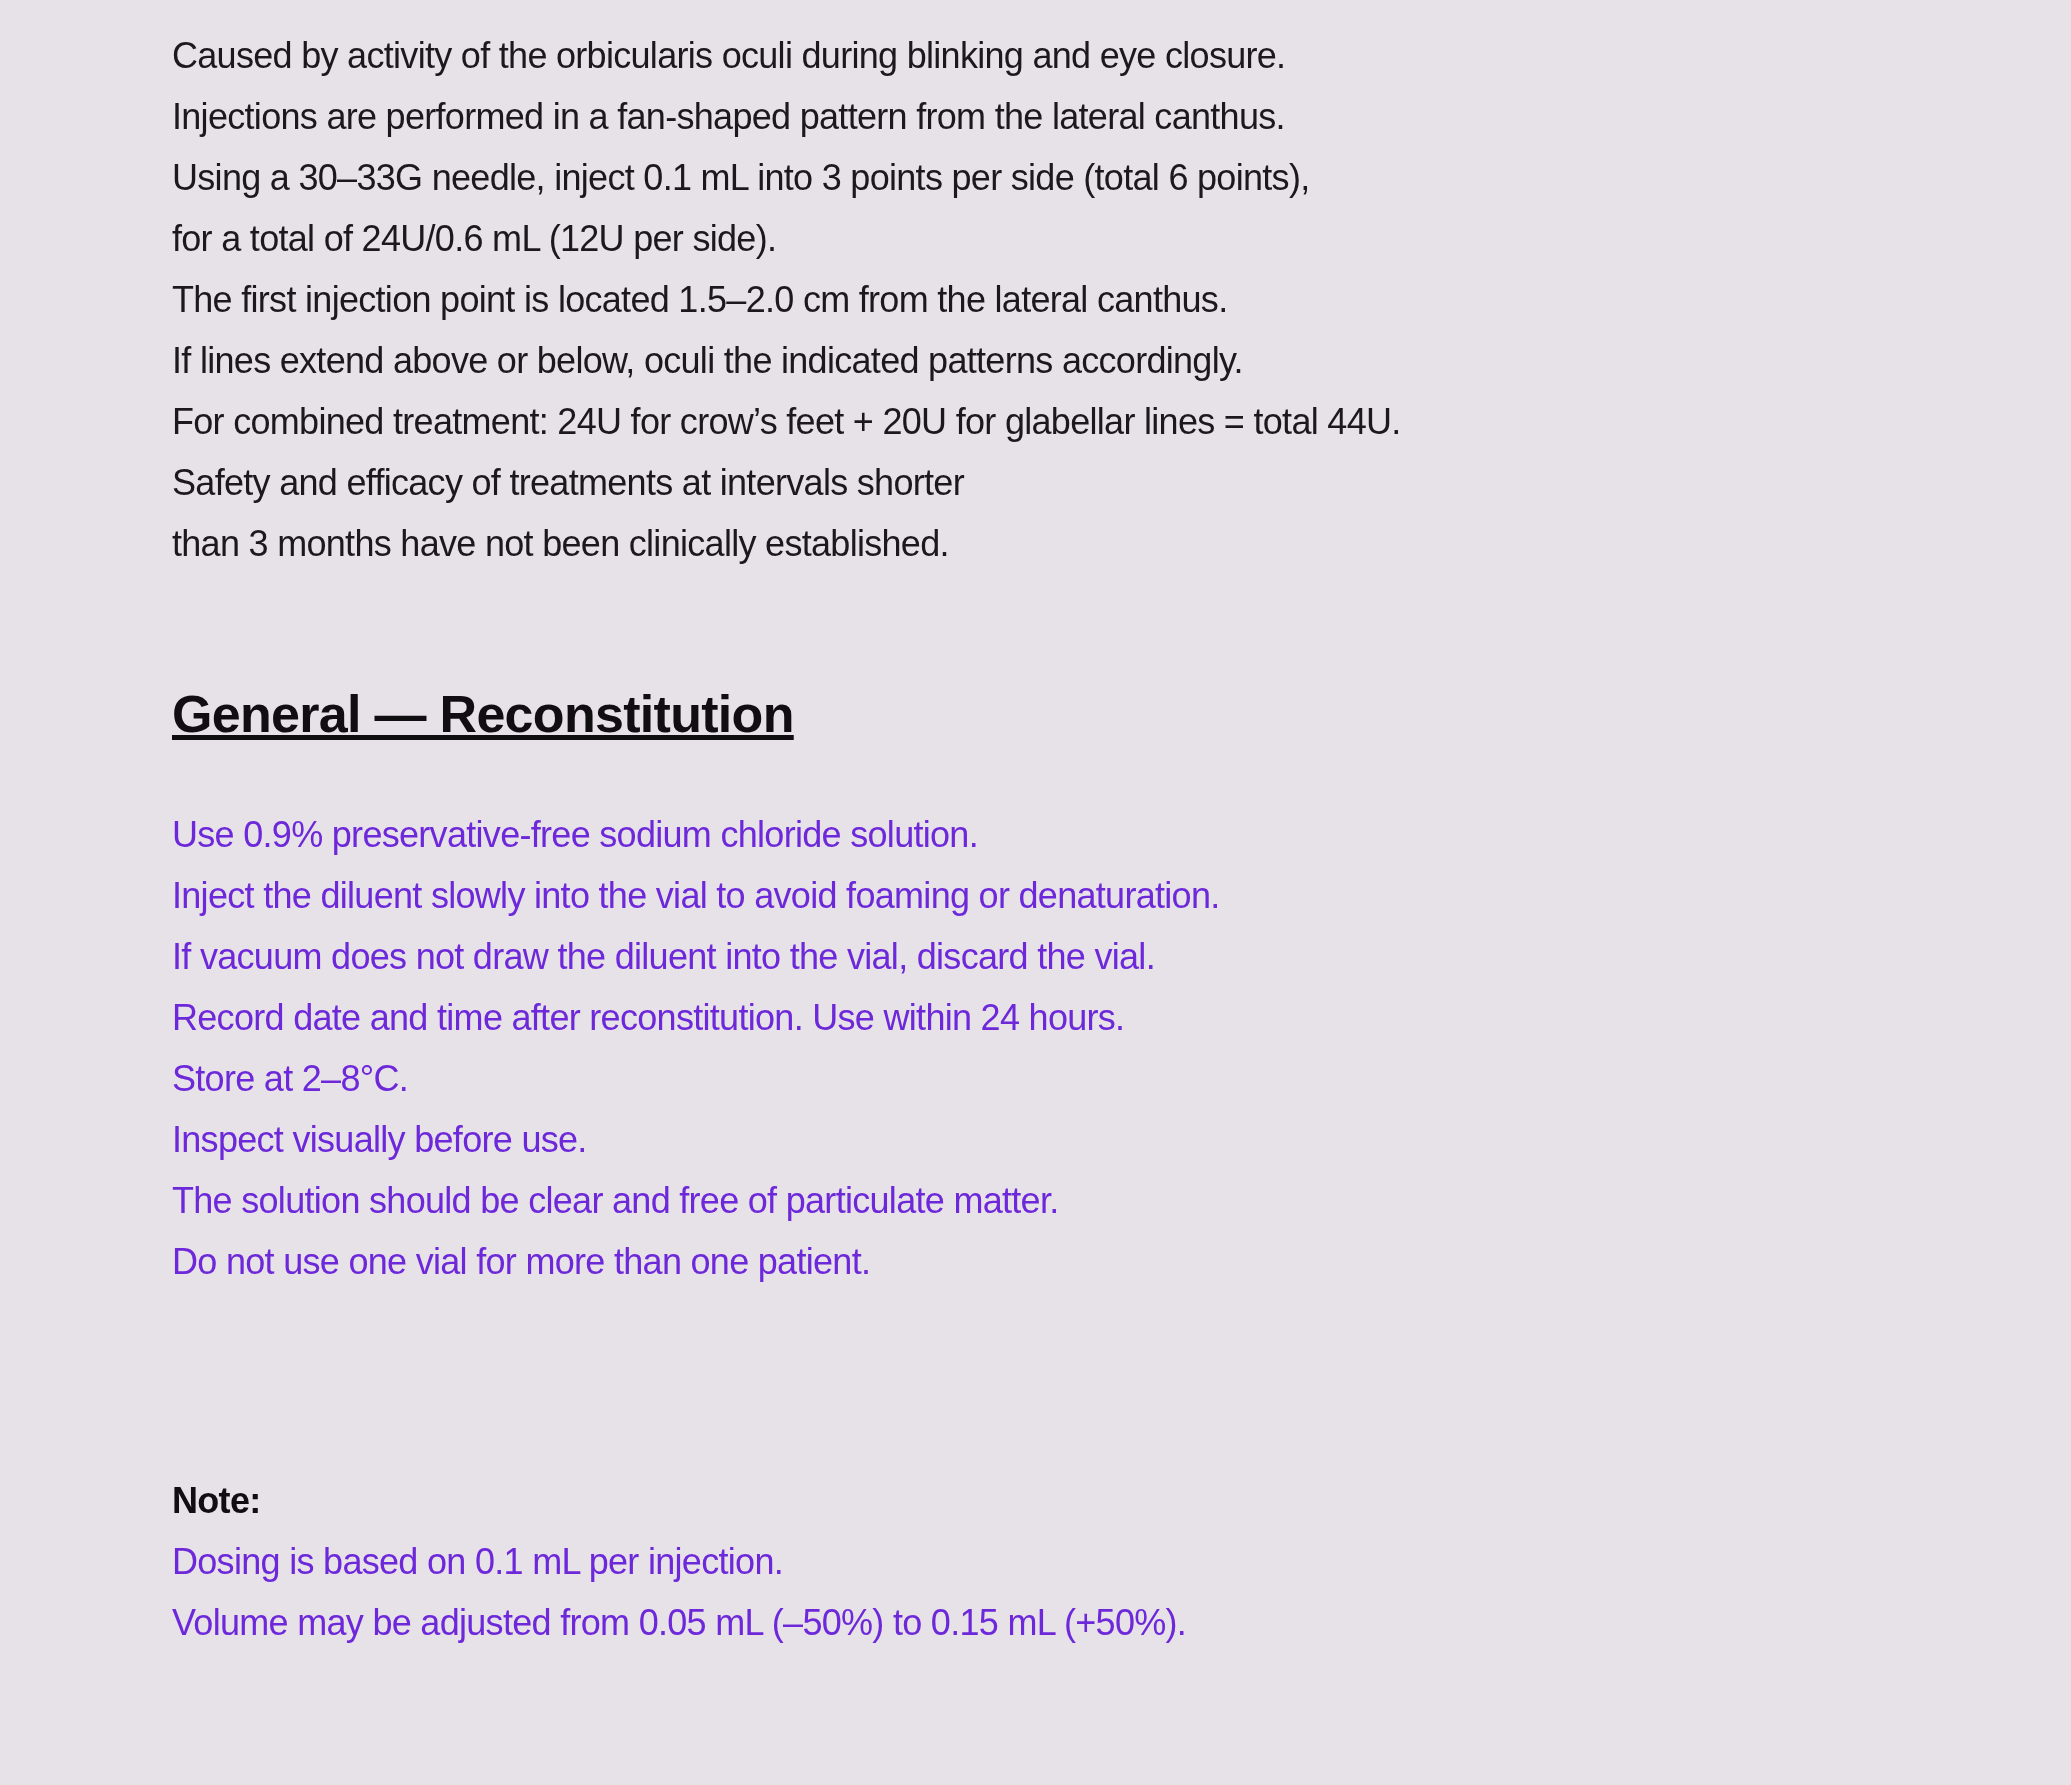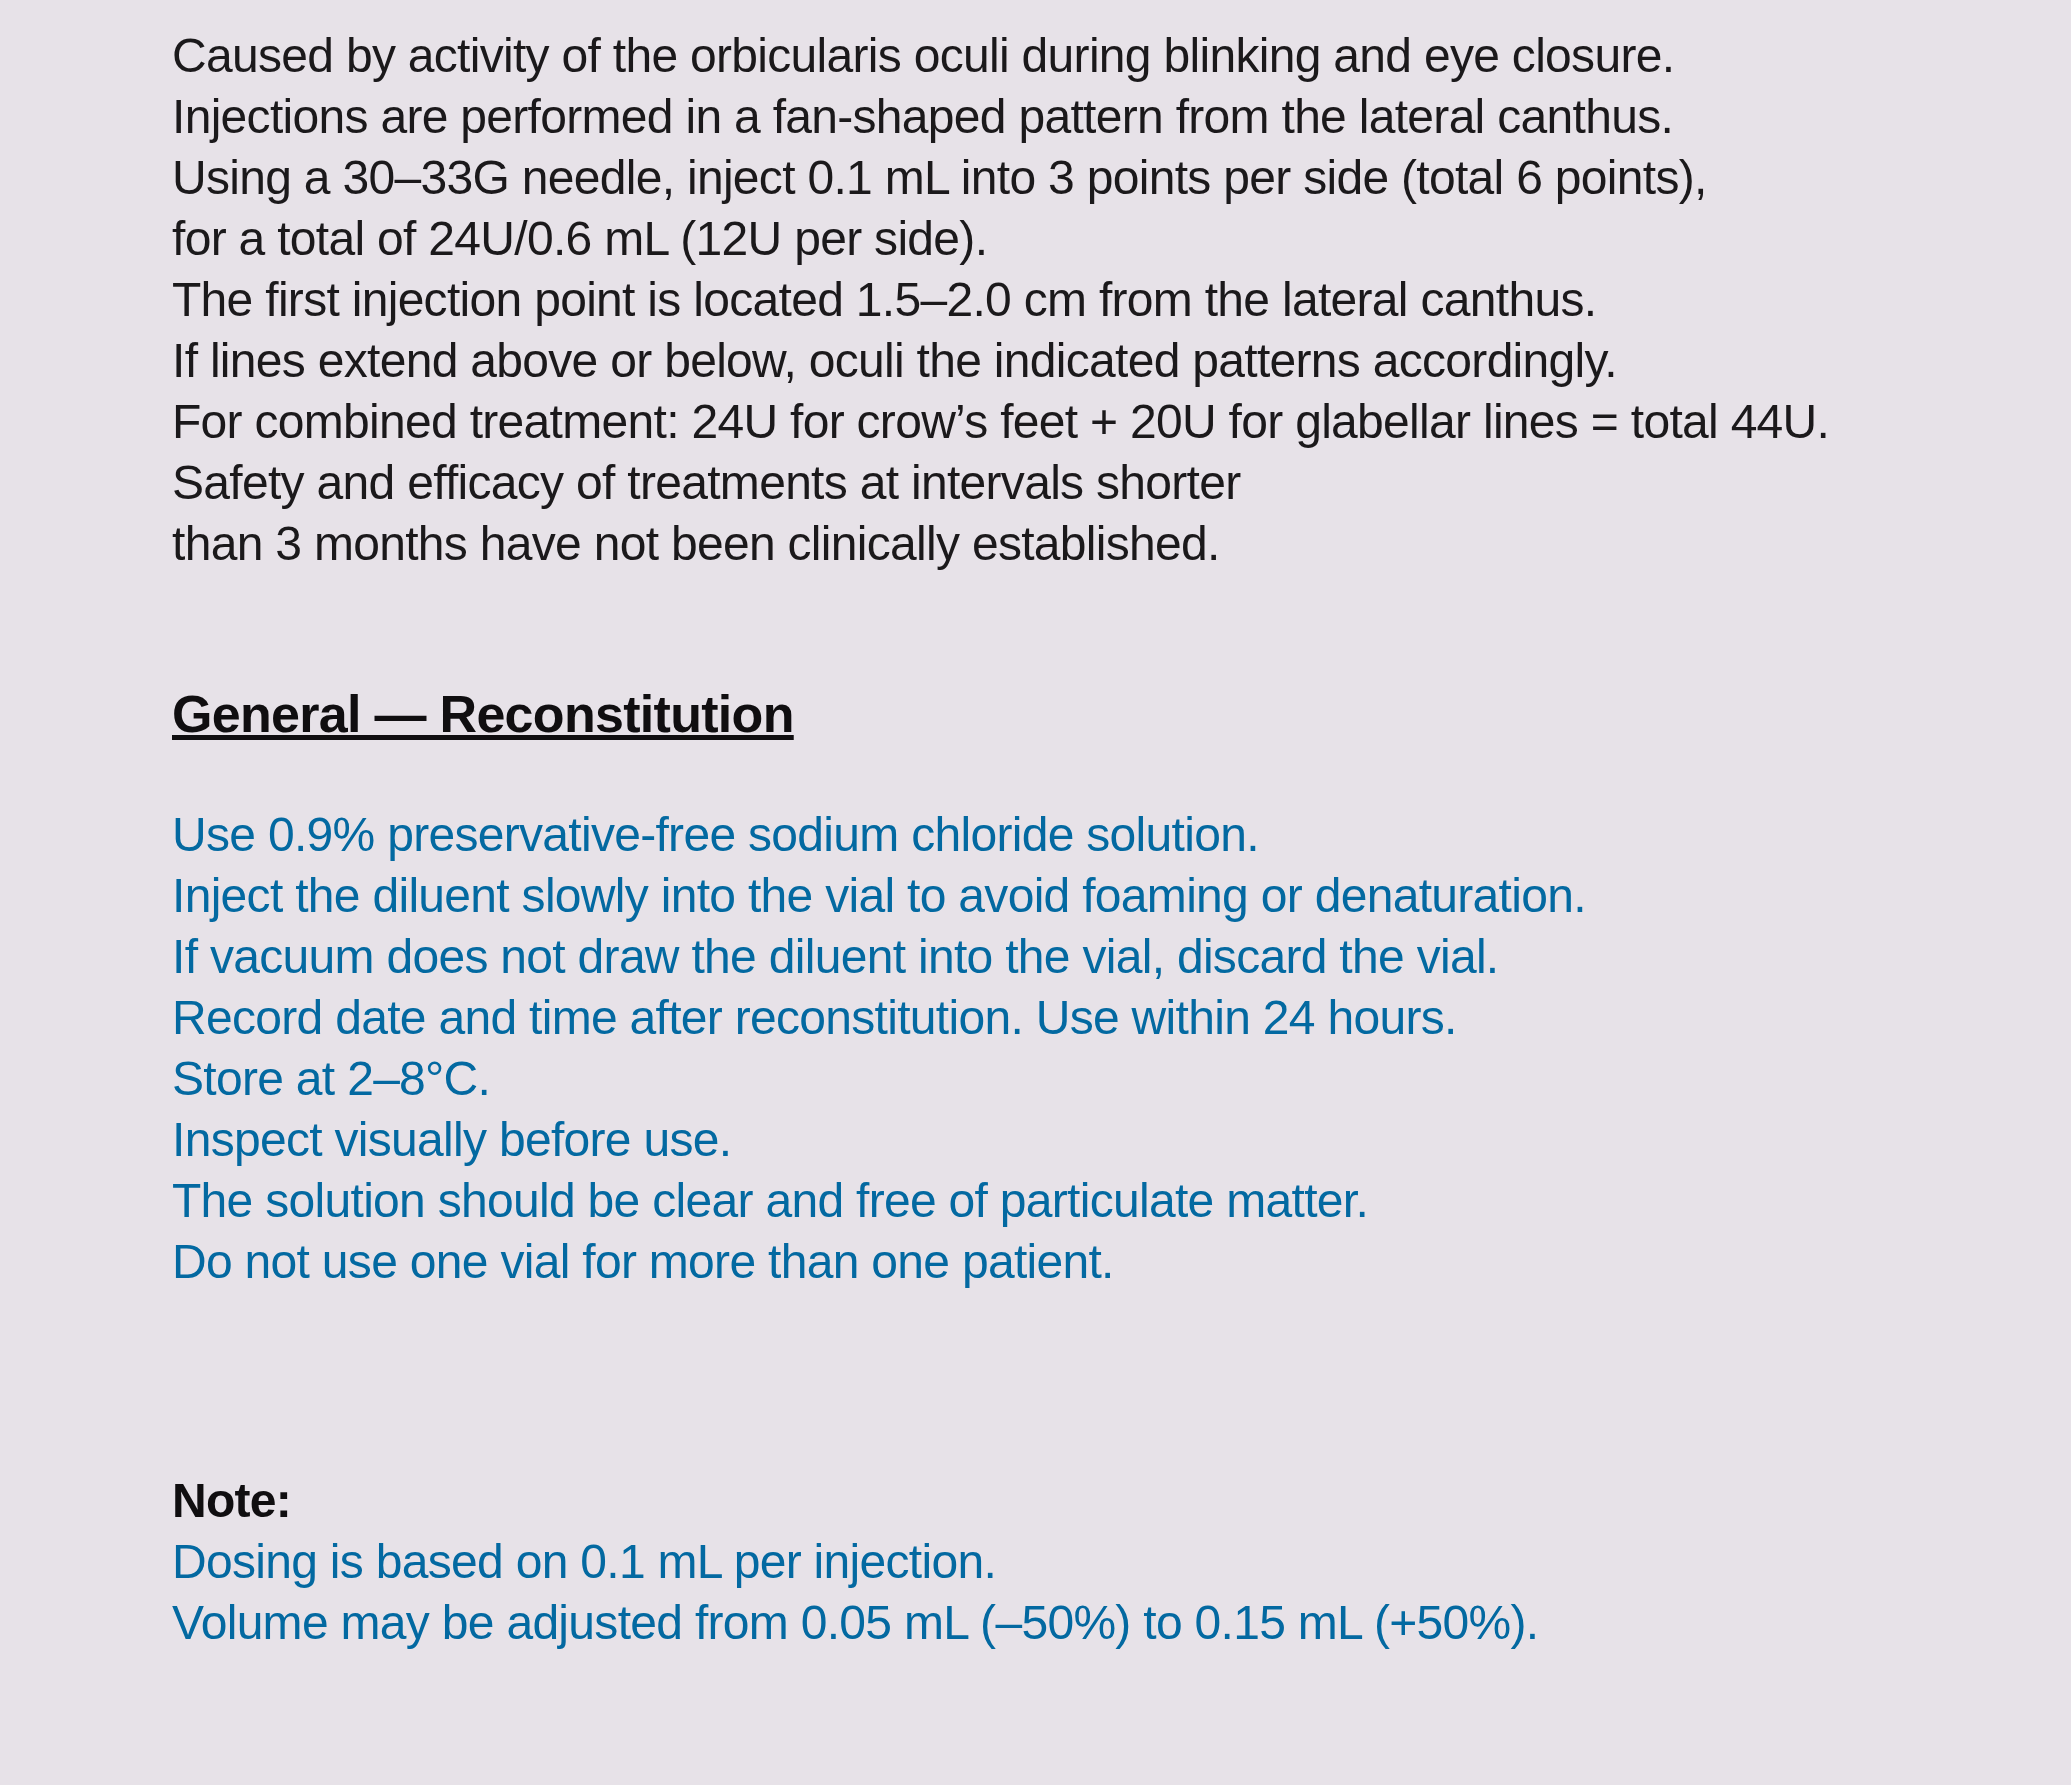--- a/index.html
+++ b/index.html
@@ -10,34 +10,34 @@
     position: relative;
     width: 2072px;
     height: 1785px;
     background: #e7e2e8;
     overflow: hidden;
     font-family: "Liberation Sans", sans-serif;
   }
   .block {
     position: absolute;
     left: 172px;
-    font-size: 48px;
+    font-size: 36px;
     line-height: 61px;
     letter-spacing: -0.7px;
     white-space: nowrap;
   }
   .line {
     height: 61px;
   }
   .body-dark {
     color: #1b191b;
     font-weight: 400;
   }
   .body-light {
-    color: #0369a1;
+    color: #6d28d9;
     font-weight: 400;
   }
   .heading {
     color: #100e10;
     font-weight: 700;
     margin: 0;
     font-size: 52px;
     line-height: 61px;
     text-decoration: underline;
   }

